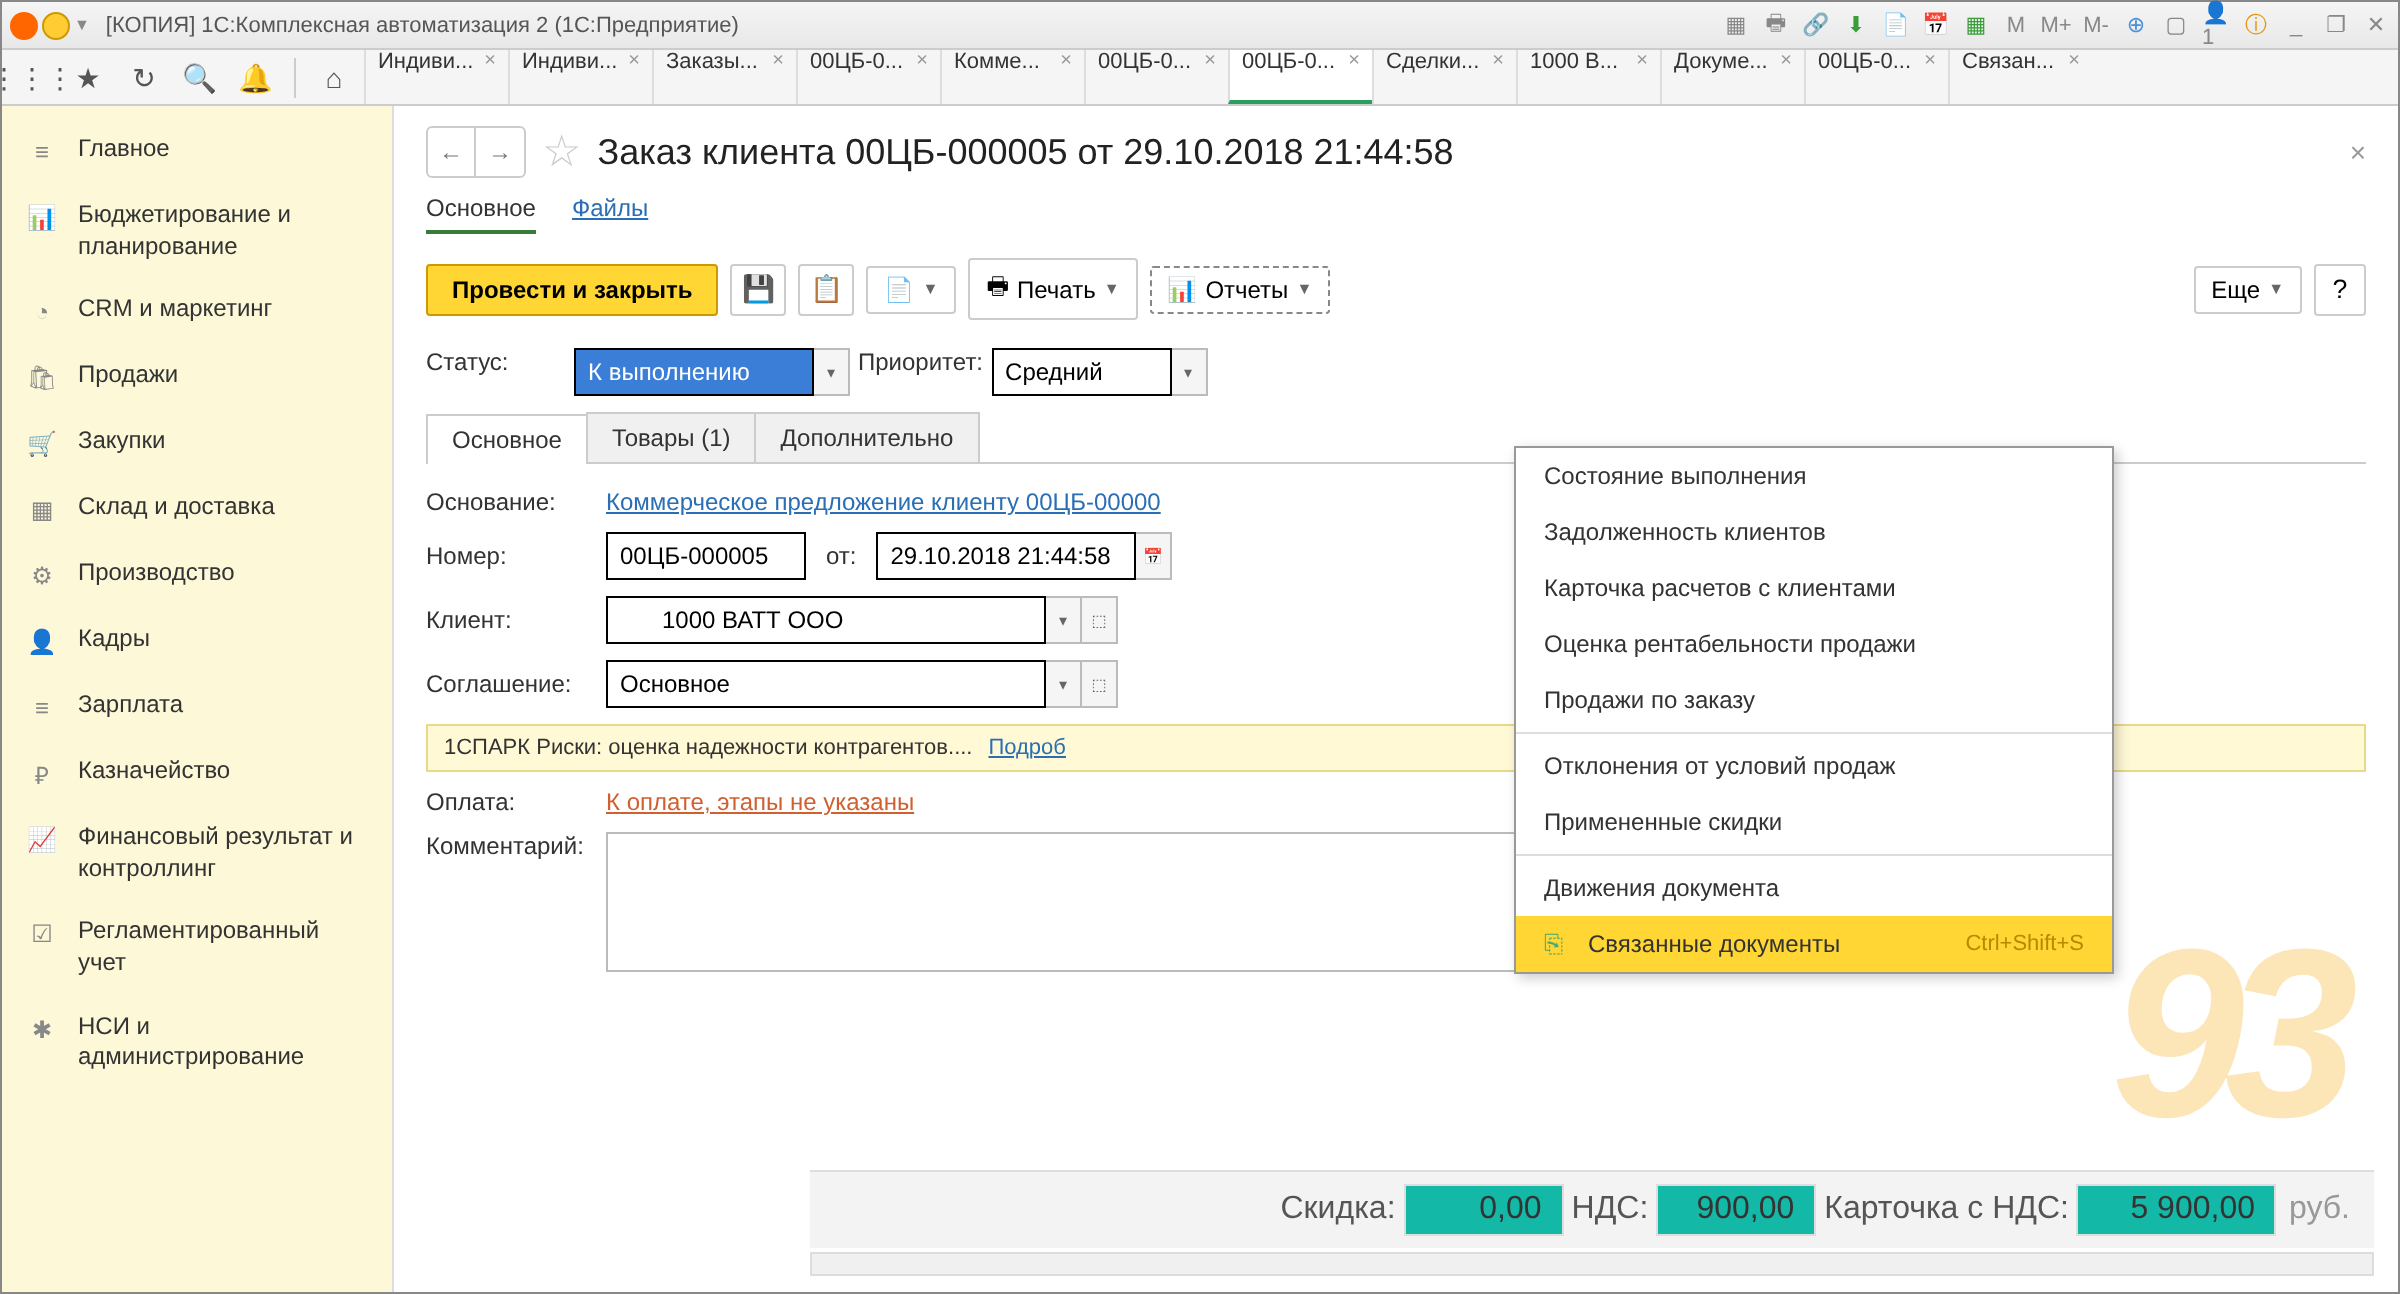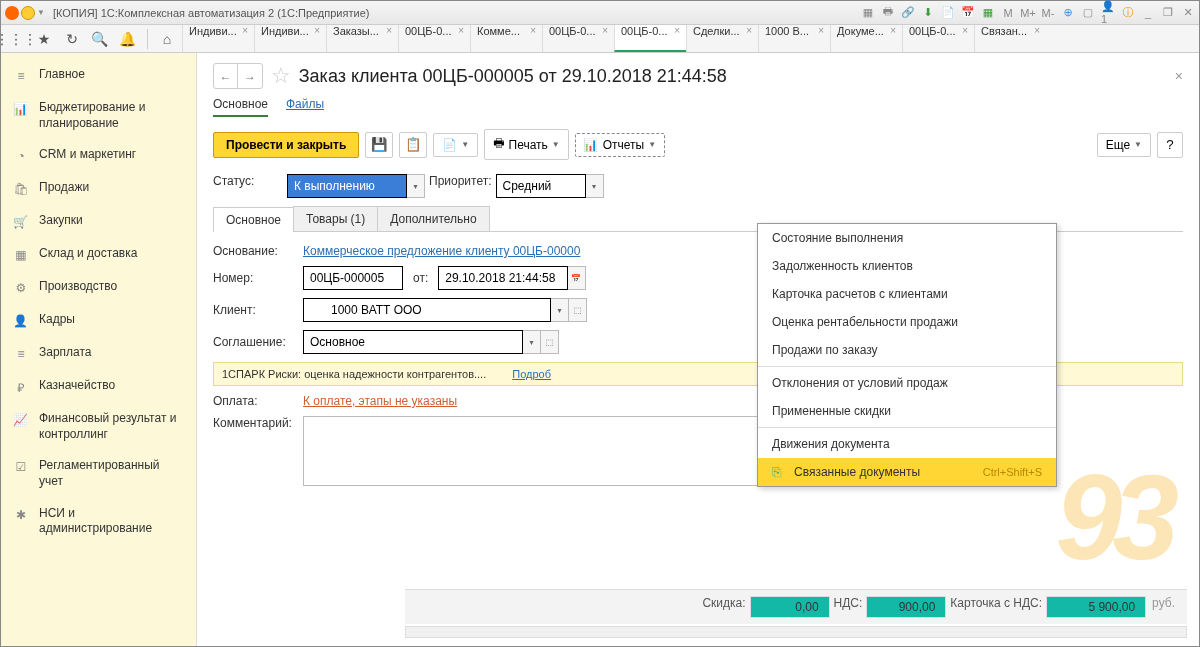--- a/index.html
+++ b/index.html
@@ -73,34 +73,34 @@
 
 .doc-tabs { margin: 4px 16px 0; display: flex; border-bottom: 1px solid #ccc; }
 .doc-tab { border: 1px solid #ccc; border-bottom: none; padding: 5px 12px; font-size: 12px; background: #f0f0f0; cursor: pointer; margin-right: -1px; }
 .doc-tab.active { background: #fff; position: relative; top: 1px; }
 
 .form-area { padding: 8px 16px; }
 .fa-row { display: flex; align-items: center; padding: 4px 0; gap: 10px; font-size: 12px; }
 .fa-label { width: 80px; color: #333; }
 .link { color: #2a6fb5; text-decoration: underline; cursor: pointer; }
 
-.yellow-banner { background: #fff9d6; border: 1px solid #e6d988; padding: 5px 8px; margin: 4px 0; font-size: 11px; display: flex; gap: 26px; }
+.yellow-banner { background: #fff9d6; border: 1px solid #e6d988; padding: 5px 8px; margin: 4px 0; font-size: 11px; display: flex; gap: 8px; }
 
 .comment-area { border: 1px solid #bbb; height: 70px; width: 560px; resize: none; font-size: 12px; padding: 4px; }
 
 
 .dropdown-menu { position: absolute; top: 170px; left: 560px; width: 300px; background: #fff; border: 1px solid #999; box-shadow: 2px 2px 6px rgba(0,0,0,0.2); z-index: 100; }
 .menu-item { padding: 7px 14px; font-size: 12px; cursor: pointer; display: flex; align-items: center; gap: 8px; }
 .menu-sep { border-top: 1px solid #ddd; margin: 2px 0; }
 .menu-item.highlight { background: #ffd633; }
 .menu-item .shortcut { margin-left: auto; color: #b58900; font-size: 11px; }
 .menu-item .micon { width: 14px; color: #4a7; }
 
 
-.footer { position: absolute; bottom: 22px; left: 208px; right: 12px; background: #f3f3f3; border-top: 1px solid #ddd; padding: 6px 12px; display: flex; align-items: flex-start; justify-content: flex-end; gap: 4px; font-size: 12px; }
+.footer { position: absolute; bottom: 22px; left: 208px; right: 12px; background: #f3f3f3; border-top: 1px solid #ddd; padding: 6px 12px; display: flex; align-items: center; justify-content: flex-end; gap: 4px; font-size: 16px; }
 .footer .flabel { color: #555; }
 .footer .fval { background: #14b8a6; border: 1px solid #ddd; padding: 3px 10px; min-width: 80px; text-align: right; }
 .footer .unit { color: #999; margin-left: 2px; }
 
 .watermark { position: absolute; right: 30px; bottom: 60px; font-size: 120px; font-weight: bold; color: rgba(245,180,50,0.35); pointer-events: none; font-style: italic; letter-spacing: -10px; }
 
 .scrollbar-h { position: absolute; bottom: 8px; left: 208px; right: 12px; height: 12px; background: #f0f0f0; border: 1px solid #ddd; }
 </style>
 </head>
 <body>
@@ -325,21 +325,21 @@
           <input class="input" style="width: 100px;" value="00ЦБ-000005">
           <span>от:</span>
           <div class="input-wrap">
             <input class="input" style="width: 130px;" value="29.10.2018 21:44:58">
             <span class="input-dd">📅</span>
           </div>
         </div>
         <div class="fa-row">
           <span class="fa-label">Клиент:</span>
           <div class="input-wrap">
-            <input class="input" style="width: 248px; padding-left: 27px;" value="1000 ВАТТ ООО">
+            <input class="input" style="width: 220px; padding-left: 27px;" value="1000 ВАТТ ООО">
             <span class="input-dd">▾</span>
             <span class="input-dd">⬚</span>
           </div>
         </div>
         <div class="fa-row">
           <span class="fa-label">Соглашение:</span>
           <div class="input-wrap">
             <input class="input" style="width: 220px;" value="Основное">
             <span class="input-dd">▾</span>
             <span class="input-dd">⬚</span>

